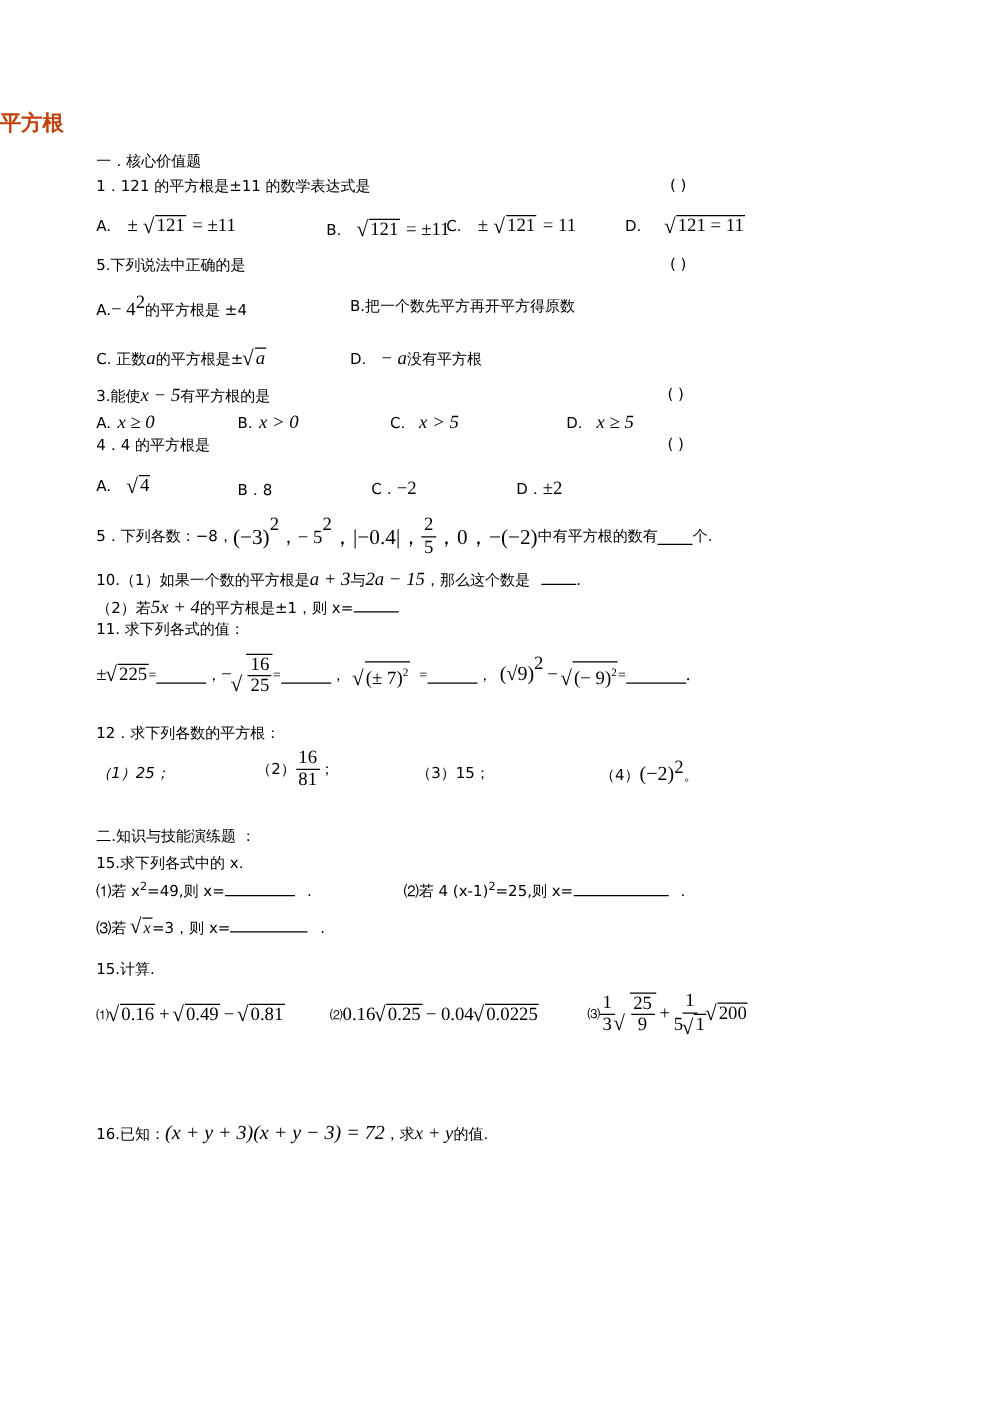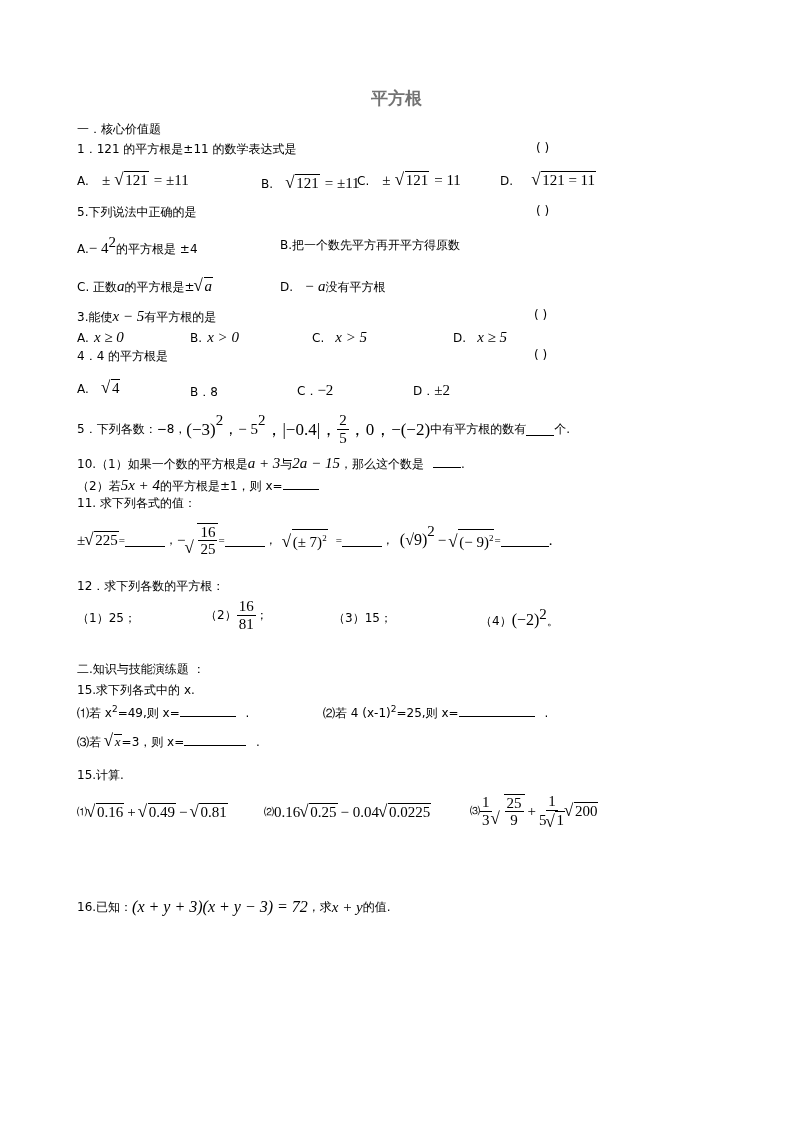--- a/index.html
+++ b/index.html
@@ -2,21 +2,21 @@
 <html><head>
 <meta charset="utf-8">
 <style>
   html, body { margin: 0; padding: 0; background: #ffffff; }
   body { width: 793px; height: 1122px; position: relative; overflow: hidden;
          font-family: "DejaVu Serif", "Liberation Serif", serif; color: #000; }
   .abs { position: absolute; white-space: nowrap; }
   .cjk { font-family: "DejaVu Sans", "Liberation Sans", sans-serif; font-size: 12px; }
   .m { font-family: "Liberation Serif", "DejaVu Serif", serif; font-size: 15px; }
   .mi { font-family: "Liberation Serif", "DejaVu Serif", serif; font-style: italic; font-size: 15px; }
-  .title { left: 0; width: 793px; text-align: center; top: 87px; color: #737373;
+  .title { left: 0; width: 793px; top: 87px; color: #c2410c;
            font-family: "DejaVu Sans", "Liberation Sans", sans-serif; font-weight: bold; font-size: 17px; }
   .sqrt { display: inline-block; position: relative; padding-left: 9px; }
   .sqrt::before { content: "\221A"; position: absolute; left: -1px; bottom: -1px; font-size: 17px; }
   .sqrt > .rad { border-top: 1px solid #000; padding: 0 1px; display: inline-block; line-height: 16px; }
   .frac { display: inline-flex; flex-direction: column; align-items: center; vertical-align: middle; line-height: 17px; }
   .frac .num { border-bottom: 1px solid #000; padding: 0 2px; }
   .blank { display: inline-block; border-bottom: 1px solid #000; height: 12px; vertical-align: baseline; }
   .paren { font-size: 12px; }
   sup { font-size: 9px; }
 </style>
@@ -148,21 +148,21 @@
   <span class="m" style="font-size:16px;margin-left:6px">(√9)</span>
     <sup class="m" style="align-self:flex-start">2</sup>
   <span class="m" style="margin:0 3px">−</span>
   <span class="m sqrt"><span class="rad"><span>(− 9)</span><sup>2</sup></span></span>
   <span class="m" style="font-size:11px">=</span>
   <span class="blank" style="width:48px"></span>
   <span class="m">.</span>
 </div>
 
 <div class="abs cjk" style="left:77px;top:578px;">12．求下列各数的平方根：</div>
-<div class="abs cjk" style="left:77px;top:610px;">（1）25；</div>
+<div class="abs cjk" style="left:77px;top:610px;font-style:italic;">（1）25；</div>
 <div class="abs" style="left:205px;top:598px;display:flex;align-items:center;">
   <span class="cjk">（2）</span>
   <span class="frac m">
       <span class="num">16</span>
       <span>81</span>
     </span>
   <span class="cjk">；</span>
 </div>
 <div class="abs cjk" style="left:333px;top:610px;">（3）15；</div>
 <div class="abs" style="left:480px;top:606px;">

